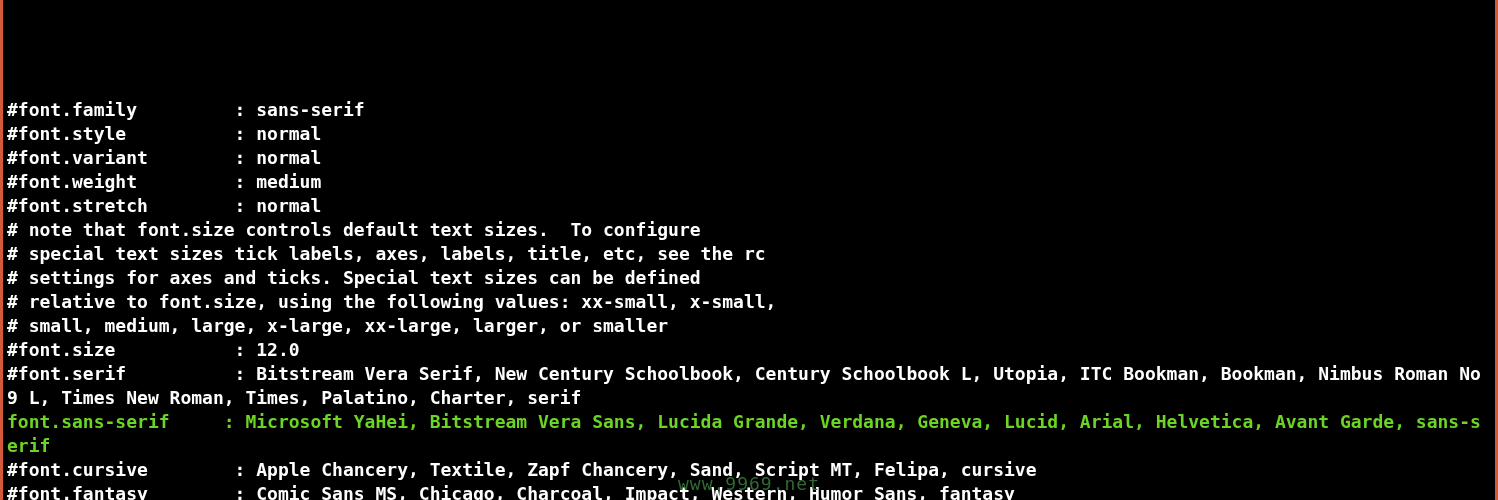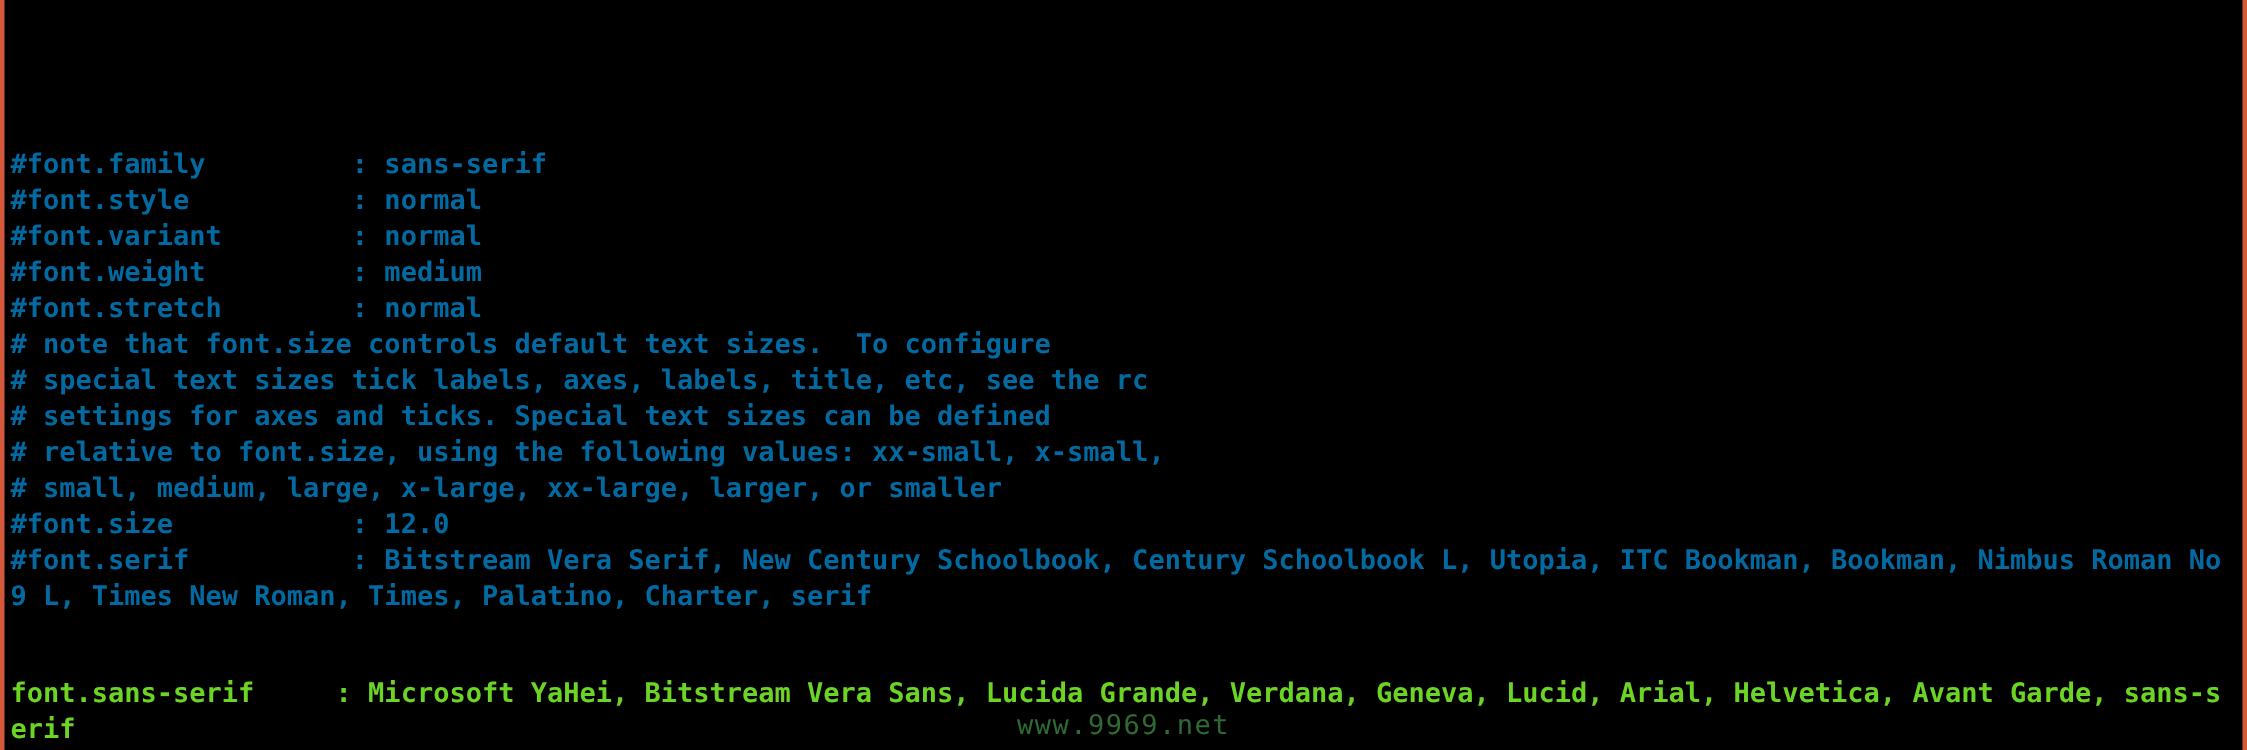--- a/index.html
+++ b/index.html
@@ -12,22 +12,22 @@
     width: 1498px;
     height: 500px;
     overflow: hidden;
     border-left: 3px solid #d4593a;
     border-right: 3px solid #d4593a;
     padding: 2px 4px;
     white-space: pre-wrap;
     word-break: break-all;
     position: relative;
   }
-  .cyan  { color: #0369a1; }
-  .green { color: #6bd425; margin-top: 41px; }
+  .cyan  { color: #ffffff; }
+  .green { color: #6bd425; }
   .watermark {
     position: absolute;
     left: 50%;
     transform: translateX(-50%);
     bottom: 4px;
     color: #2f6a33;
     font-weight: normal;
     font-size: 18px;
     letter-spacing: 1px;
     pointer-events: none;

